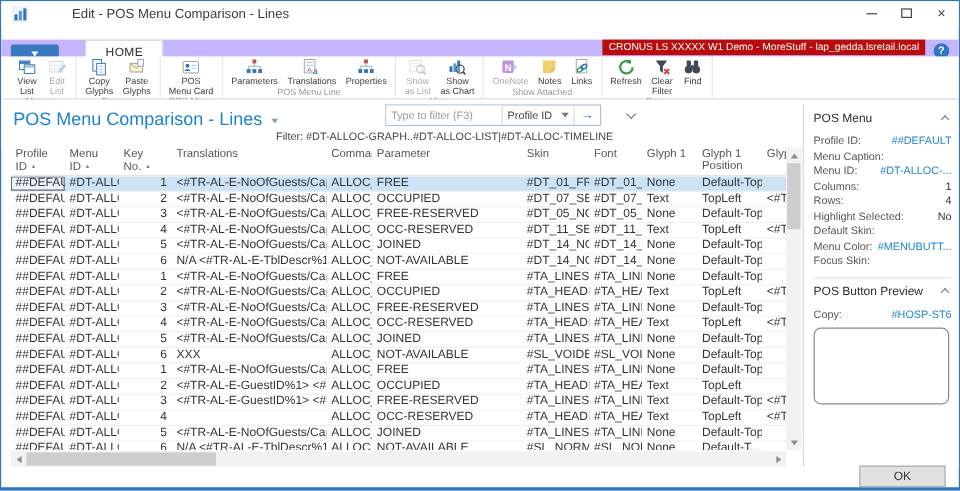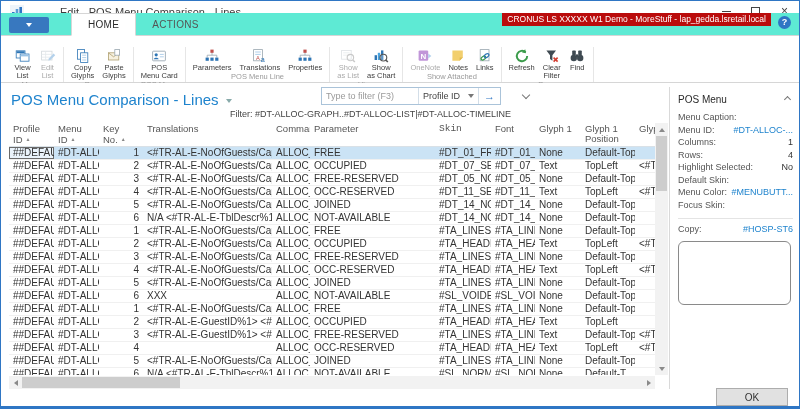--- a/index.html
+++ b/index.html
@@ -11,21 +11,21 @@
   .titlebar { position:absolute; top:0; left:0; right:0; height:22px; display:flex; align-items:center; background:#fff; }
   .app-icon { margin-left:9px; width:14px; height:14px; }
   .title-text { margin-left:7px; font-size:11px; color:#3c3c3c;padding-left:29px; }
   .win-controls { position:absolute; right:0; top:0; height:20px; display:flex; }
   .win-btn { width:29px; height:20px; display:flex; align-items:center; justify-content:center; color:#444; }
   .glyph-min { width:9px; height:1px; background:#444; }
   .glyph-max { width:9px; height:8px; border:1px solid #444; }
   .glyph-close { font-size:12px; line-height:12px; color:#444; }
 
   
-  .tabsrow { position:absolute; top:12px; left:0; right:0; height:23px; border-bottom:1px solid #d6d6d6; background:#5eead4; }
+  .tabsrow { position:absolute; top:32px; left:0; right:0; height:23px; border-bottom:1px solid #d6d6d6; background:#c4b5fd; }
   .app-menu-btn { position:absolute; left:8px; top:4px; width:40px; height:16px; background:#3878bf; border-radius:2px;
                   display:flex; align-items:center; justify-content:center; }
   .caret-down-w { width:0; height:0; border-left:3.5px solid transparent; border-right:3.5px solid transparent; border-top:4px solid #fff; }
   .tabs { position:absolute; left:70px; top:0; height:23px; display:flex; }
   .tab { padding:0 16px; height:23px; display:flex; align-items:center; font-size:10px; color:#555; letter-spacing:.3px; }
   .tab.active { background:#fff; border:1px solid #d6d6d6; border-bottom:1px solid #fff; color:#2b2b2b; }
   .env-badge { position:absolute; right:28px; top:0; height:13px; background:#ba0c0c; color:#fff; font-size:8.5px;
                line-height:13px; padding:0 5px; }
   .help-btn { position:absolute; right:8px; top:3px; width:13px; height:13px; border-radius:50%; background:#2f76c4;
               color:#fff; font-size:9px; line-height:13px; text-align:center; font-weight:bold; }
@@ -128,21 +128,20 @@
         </span>
     </div>
   </div>
 
   <div class="tabsrow">
     <div class="app-menu-btn">
       <span class="caret-down-w"></span>
     </div>
     <div class="tabs">
         <span class="tab active">HOME</span>
-        <span class="tab">ACTIONS</span>
       </div>
     <div class="env-badge">CRONUS LS XXXXX W1 Demo - MoreStuff - lap_gedda.lsretail.local</div>
     <div class="help-btn">?</div>
   </div>
 
   <div class="ribbon">
       <div class="ribbon-group">
         <div class="rg-buttons">
           <div class="ribbon-btn">
             <span class="ric">
@@ -388,21 +387,21 @@
   </div>
 
   <div class="grid">
     <div class="grid-header">
         <div class="gh-cell" style="width: 45px;">Profile ID<span class="sort-arrow">▲</span></div>
         <div class="gh-cell" style="width: 45px;">Menu ID<span class="sort-arrow">▲</span></div>
         <div class="gh-cell num" style="width: 44px;">Key No.<span class="sort-arrow">▲</span></div>
         <div class="gh-cell" style="width: 129px;">Translations</div>
         <div class="gh-cell" style="width: 38px;">Command</div>
         <div class="gh-cell" style="width: 125px;">Parameter</div>
-        <div class="gh-cell" style="width: 56px; font-family: Liberation Mono, monospace;">Skin</div>
+        <div class="gh-cell" style="width: 56px;">Skin</div>
         <div class="gh-cell" style="width: 44px;">Font</div>
         <div class="gh-cell" style="width: 46px;">Glyph 1</div>
         <div class="gh-cell" style="width: 54px;">Glyph 1 Position</div>
         <div class="gh-cell" style="width: 20px;">Glyph</div>
       </div>
     <div class="grid-body">
         <div class="grid-row selected">
           <div class="g-cell focus-cell" style="width: 45px;">##DEFAULT</div>
           <div class="g-cell" style="width: 45px;">#DT-ALLO...</div>
           <div class="g-cell num" style="width: 44px;">1</div>
@@ -657,20 +656,24 @@
     </div>
   </div>
 
   <div class="rightpanel">
     <div class="fact-header">
       <span class="fact-title">POS Menu</span>
       <span class="chev-up"></span>
     </div>
     <div class="fact-fields">
         <div class="fact-row">
+          <span class="fact-label">Profile ID:</span>
+          <span class="fact-value link">##DEFAULT</span>
+        </div>
+        <div class="fact-row">
           <span class="fact-label">Menu Caption:</span>
           <span class="fact-value"></span>
         </div>
         <div class="fact-row">
           <span class="fact-label">Menu ID:</span>
           <span class="fact-value link">#DT-ALLOC-...</span>
         </div>
         <div class="fact-row">
           <span class="fact-label">Columns:</span>
           <span class="fact-value">1</span>
@@ -690,20 +693,24 @@
         <div class="fact-row">
           <span class="fact-label">Menu Color:</span>
           <span class="fact-value link">#MENUBUTT...</span>
         </div>
         <div class="fact-row">
           <span class="fact-label">Focus Skin:</span>
           <span class="fact-value"></span>
         </div>
       </div>
     <div class="fact-divider"></div>
+    <div class="fact-header">
+      <span class="fact-title">POS Button Preview</span>
+      <span class="chev-up"></span>
+    </div>
     <div class="fact-row" style="margin-top:5px;">
       <span class="fact-label">Copy:</span>
       <span class="fact-value link">#HOSP-ST6</span>
     </div>
     <div class="preview-box"></div>
   </div>
 
   <button class="ok-button">OK</button>
 
 </div>

